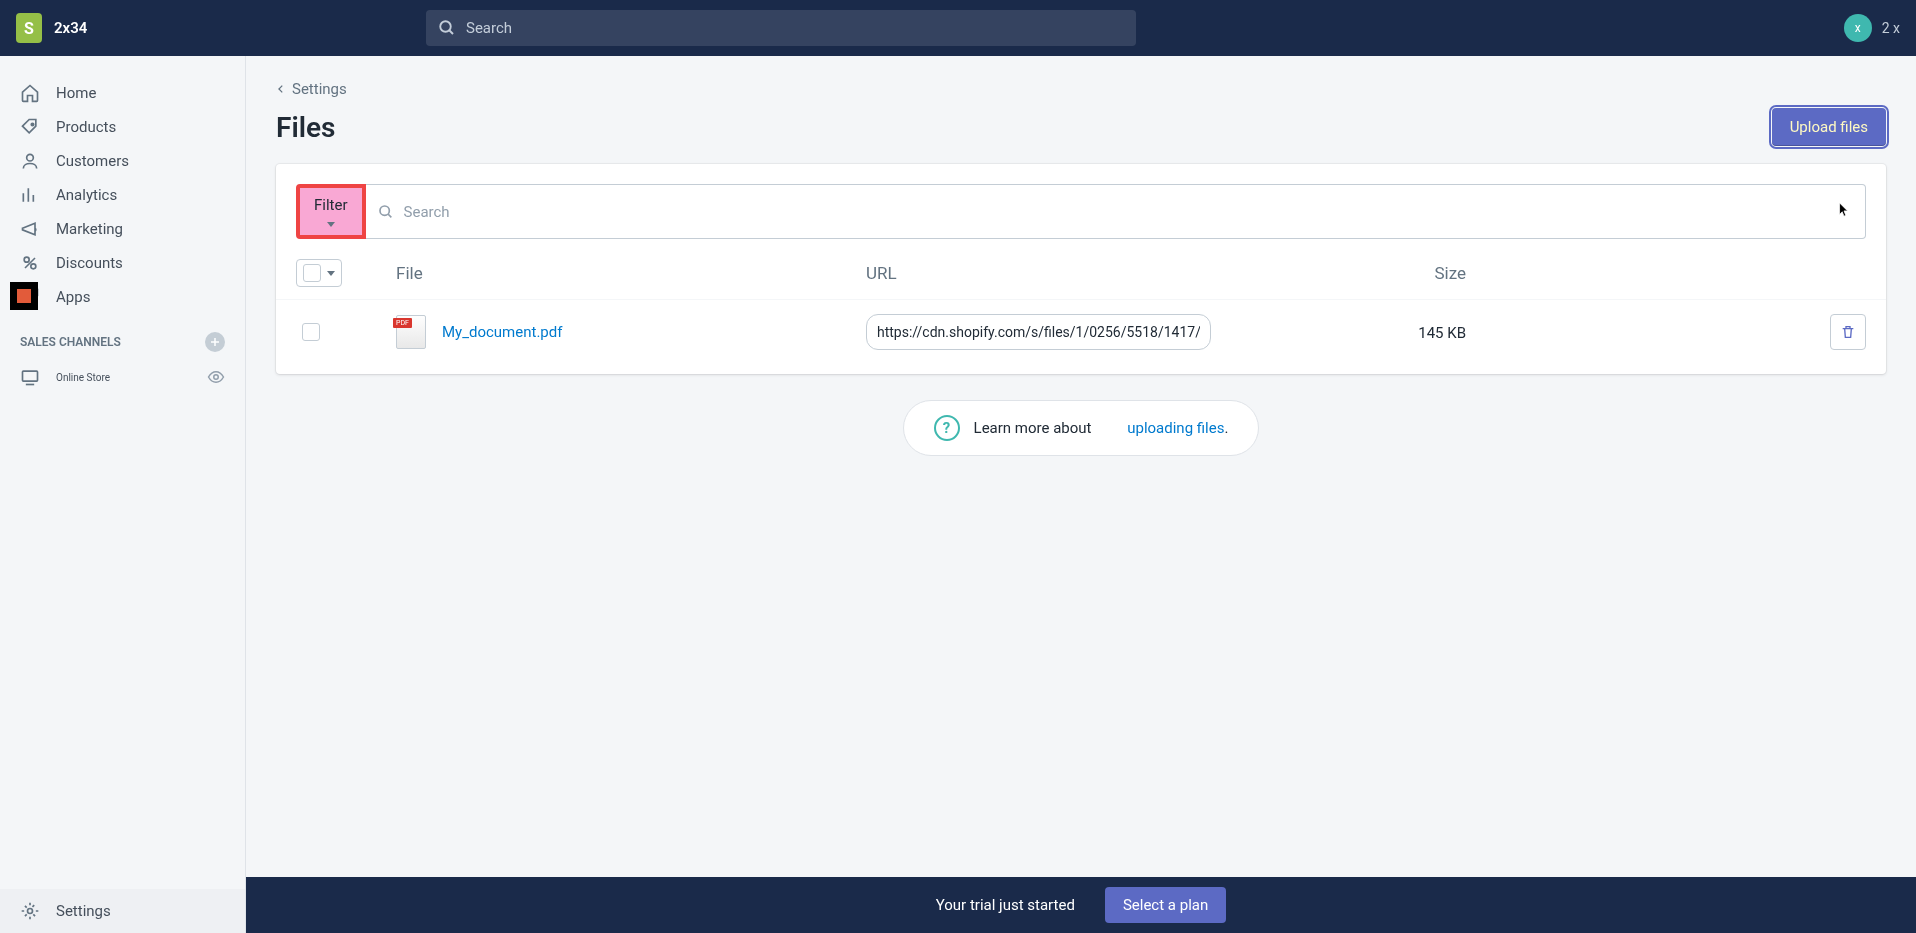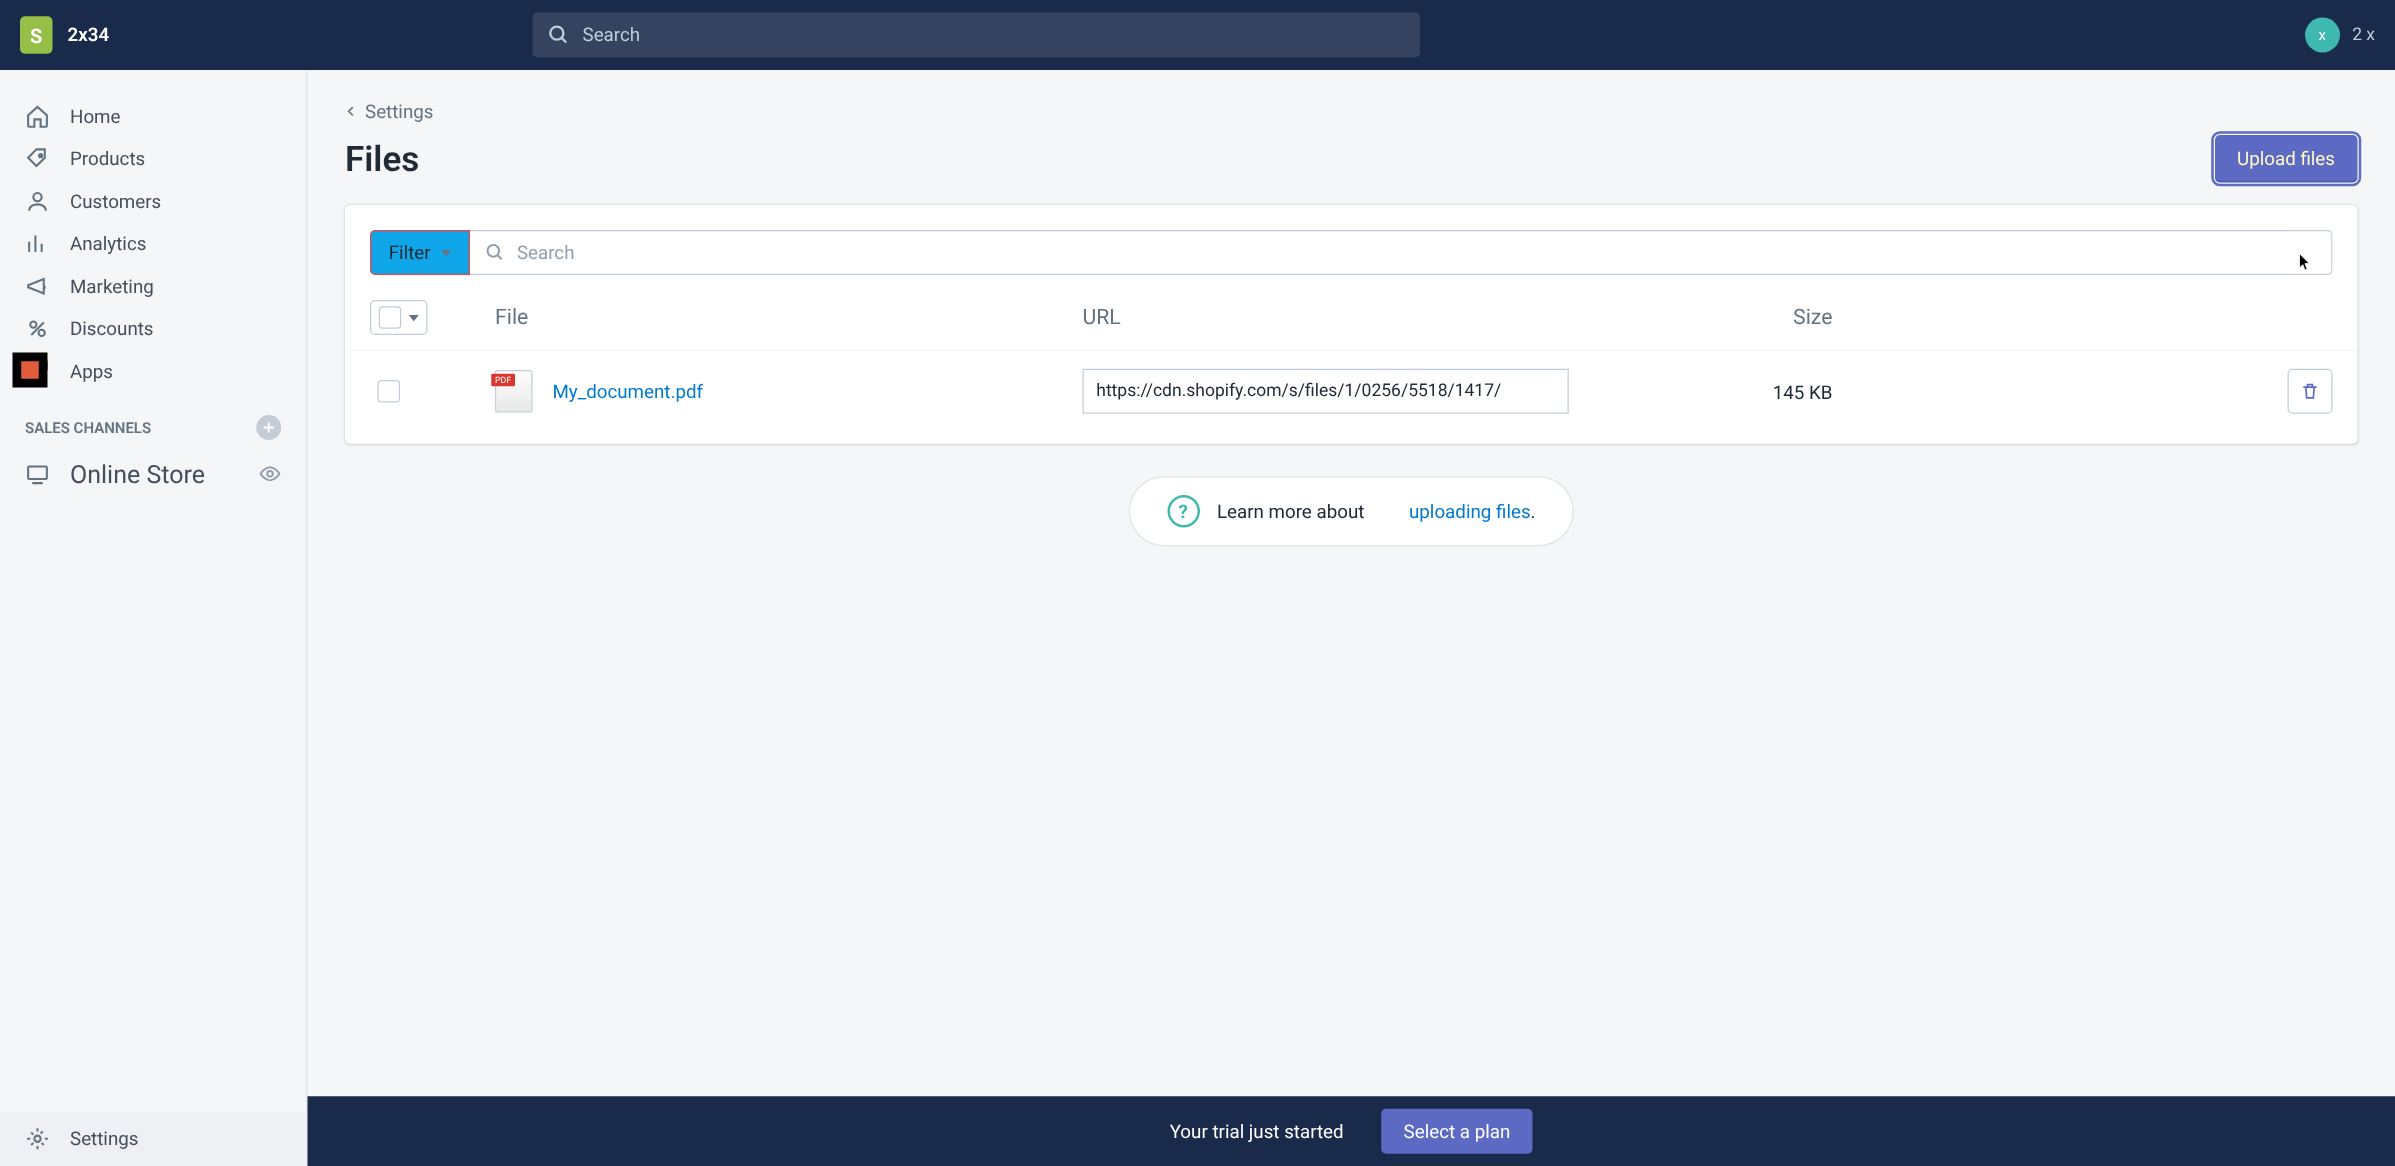--- a/index.html
+++ b/index.html
@@ -23,61 +23,61 @@
 
 
 .body { flex:1; display:flex; position:relative; }
 
 
 .sidebar { width:246px; background:#f4f6f8; border-right:1px solid #dfe3e8; display:flex; flex-direction:column; padding-top:20px; }
 .nav-item { display:flex; align-items:center; gap:16px; padding: 7px 20px; font-size:15px; color:#454f5b; cursor:pointer; }
 .nav-item .icon-slot { width:20px; height:20px; display:flex; align-items:center; justify-content:center; color:#637381; }
 .nav-section { font-size:12px; color:#637381; font-weight:600; padding: 18px 20px 8px; display:flex; align-items:center; justify-content:space-between; }
 .nav-section .plus { width:20px; height:20px; border-radius:50%; background:#c4cdd5; color:#fff; display:flex; align-items:center; justify-content:center; font-size:14px; }
-.nav-sub { display:flex; align-items:center; gap:16px; padding:7px 20px; font-size:20px; color:#454f5b; }
+.nav-sub { display:flex; align-items:center; gap:16px; padding:7px 20px; font-size:10px; color:#454f5b; }
 .nav-sub .eye { margin-left:auto; color:#919eab; }
 .settings-item { margin-top:auto; background:#eef0f3; padding:12px 20px; display:flex; align-items:center; gap:16px; font-size:15px; color:#454f5b; }
 
 .record-badge { position:absolute; left:10px; top:226px; width:28px; height:28px; background:#000; display:flex; align-items:center; justify-content:center; z-index:10; }
 .record-badge .sq { width:14px; height:14px; background:#e25b3a; }
 
 
 .main { flex:1; padding: 24px 30px 0 30px; overflow:auto; position:relative; }
 .breadcrumb { display:flex; align-items:center; gap:6px; color:#637381; font-size:15px; cursor:pointer; margin-bottom:10px; }
 .page-head { display:flex; align-items:center; justify-content:space-between; margin-bottom:18px; }
 .page-title { font-size:28px; font-weight:600; color:#212b36; }
 .btn-primary { background:#5c6ac4; color:#fef9c3; border:none; border-radius:4px; padding:10px 18px; font-size:15px; cursor:pointer; box-shadow: inset 0 -1px 0 rgba(0,0,0,0.2); }
 .btn-primary.focused { outline:2px solid #5c6ac4; outline-offset:1px; }
 
 .card { background:#fff; border-radius:4px; box-shadow: 0 0 0 1px rgba(63,63,68,0.05), 0 1px 3px rgba(63,63,68,0.15); }
 .tabs { display:flex; border-bottom:1px solid #dfe3e8; padding: 0 20px; }
 .tab { padding:16px 14px; font-size:15px; color:#212b36; border-bottom:3px solid transparent; cursor:pointer; }
 .tab.active { border-bottom-color:#5c6ac4; }
 
 .filters { display:flex; padding:20px 20px 0; gap:0; }
-.filter-btn { display:flex; align-items:center; gap:8px; border:1px solid #ef4444; border-radius:4px 0 0 4px; background:#0ea5e9; padding:8px 14px; font-size:15px; color:#212b36; cursor:pointer; }
+.filter-btn { display:flex; align-items:center; gap:8px; border:4px solid #ef4444; border-radius:4px 0 0 4px; background:#f9a8d4; padding:8px 14px; font-size:15px; color:#212b36; cursor:pointer;flex-direction:column; }
 .filter-search { flex:1; display:flex; align-items:center; gap:10px; border:1px solid #c4cdd5; border-left:none; border-radius:0 4px 4px 0; padding:8px 12px; }
 .filter-search input { border:none; outline:none; font-size:15px; flex:1; }
 .filter-search input::placeholder { color:#919eab; }
 
 .table-head { display:flex; align-items:center; padding:20px 20px 12px; font-size:17px; color:#637381; }
 .col-check { width:100px; display:flex; align-items:center; }
 .col-file { flex: 0 0 470px; }
 .col-url { flex: 0 0 420px; }
 .col-size { flex: 0 0 180px; text-align: right; }
 .col-del { flex:1; display:flex; justify-content:flex-end; }
 .checkbox { width:18px; height:18px; border:1px solid #c4cdd5; border-radius:3px; background:#fff; }
 .check-wrap { display:flex; align-items:center; border:1px solid #c4cdd5; border-radius:4px; padding:4px 6px; gap:6px; }
 .caret-down { width:0; height:0; border-left:4px solid transparent; border-right:4px solid transparent; border-top:5px solid #637381; }
 
 .table-row { display:flex; align-items:center; padding:14px 20px 24px; border-top:1px solid #f4f6f8; }
 .file-icon { width:30px; height:34px; background:linear-gradient(#fefefe,#e8e8e8); border:1px solid #c4cdd5; border-radius:2px; position:relative; margin-right:16px; }
 .file-icon::before { content:"PDF"; position:absolute; top:2px; left:-4px; background:#d9362e; color:#fff; font-size:7px; padding:1px 3px; border-radius:1px; }
 .file-link { color:#007ace; text-decoration:none; font-size:15px;text-align:center; }
-.url-input { width:389px; border:1px solid #c4cdd5; border-radius:0; padding:9px 10px; font-size:14px; color:#212b36; font-family:inherit; }
+.url-input { width:345px; border:1px solid #c4cdd5; border-radius:12px; padding:9px 10px; font-size:14px; color:#212b36; font-family:inherit; }
 .size-text { font-size:15px; color:#212b36; }
 .del-btn { border:1px solid #c4cdd5; border-radius:4px; background:#fff; width:36px; height:36px; display:flex; align-items:center; justify-content:center; cursor:pointer; }
 
 .help-pill { margin:26px auto 0; width:fit-content; border:1px solid #dfe3e8; background:#fff; border-radius:999px; padding:14px 30px; display:flex; align-items:center; gap:14px; font-size:15px; color:#212b36; }
 .help-pill .q { width:26px; height:26px; border:2px solid #3fb8af; border-radius:50%; color:#3fb8af; display:flex; align-items:center; justify-content:center; font-weight:bold; font-size:15px; }
 .help-pill a { color:#007ace; text-decoration:none;margin-left:32px; }
 
 
 .bottombar { height:56px; background:#1a2a4a; display:flex; align-items:center; justify-content:center; gap:30px; color:#fff; position:absolute; left:246px; right:0; bottom:0; }
 .trial-text { font-size:15px; }

